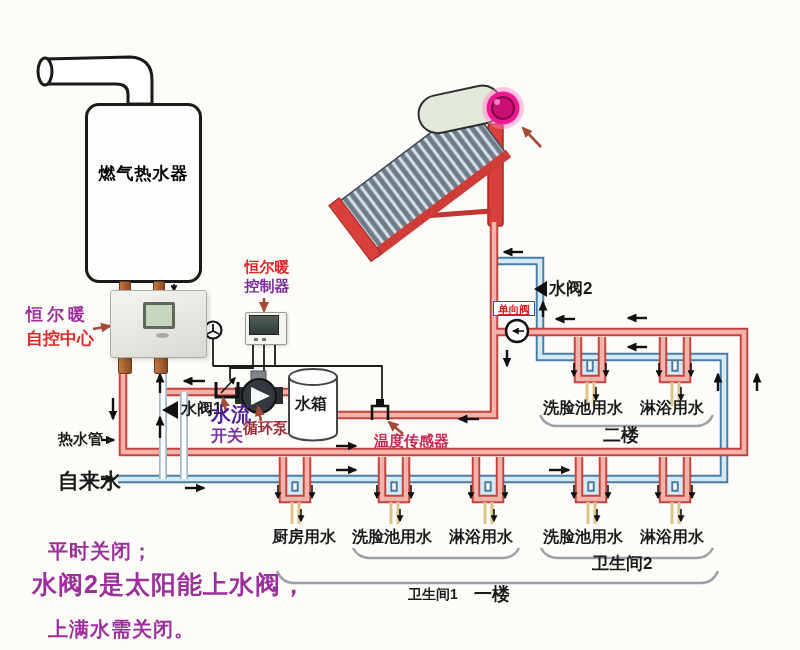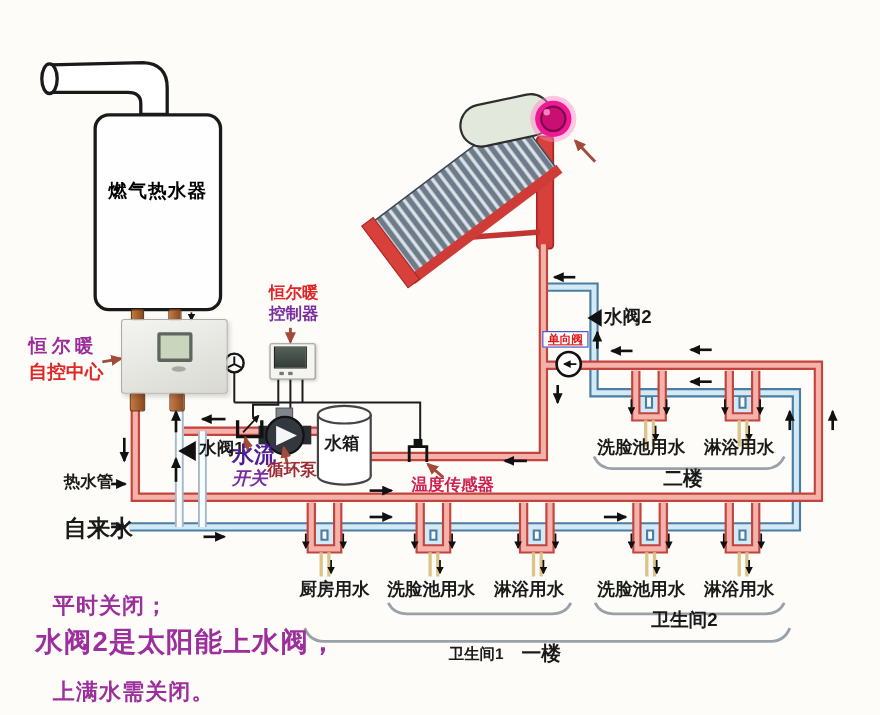--- a/index.html
+++ b/index.html
@@ -238,21 +238,21 @@
 
   <div class="lbl" style="left:240px;top:258px;width:54px;text-align:center;font-size:15px;color:#e02525;">恒尔暖</div>
   <div class="lbl" style="left:240px;top:277px;width:54px;text-align:center;font-size:15px;color:#7a2d9e;">控制器</div>
 
 
   <div class="lbl" style="left:181px;top:400px;font-size:16px;">水阀1</div>
   <div class="lbl" style="left:549px;top:279px;font-size:17px;">水阀2</div>
   <div id="check-valve-label" class="box">单向阀</div>
 
   <div class="lbl" style="left:211px;top:403px;font-size:20px;color:#4c1d95;">水流</div>
-  <div class="lbl" style="left:211px;top:427px;font-size:16px;color:#7a2d9e;font-style:italic;">开关</div>
+  <div class="lbl" style="left:211px;top:427px;font-size:16px;color:#7a2d9e;">开关</div>
   <div class="lbl" style="left:243px;top:419px;font-size:15px;color:#9c2b35;">循环泵</div>
   <div class="lbl" style="left:295px;top:395px;width:36px;text-align:left;font-size:16px;">水箱</div>
   <div class="lbl" style="left:374px;top:432px;font-size:15px;color:#cf2150;">温度传感器</div>
 
   <div class="lbl" style="left:58px;top:430px;font-size:15px;">热水管</div>
   <div class="lbl" style="left:58px;top:469px;font-size:21px;">自来水</div>
 
   <div class="lbl" style="left:543px;top:399px;font-size:16px;">洗脸池用水</div>
   <div class="lbl" style="left:640px;top:399px;font-size:16px;">淋浴用水</div>
   <div class="lbl" style="left:603px;top:425px;font-size:18px;">二楼</div>

